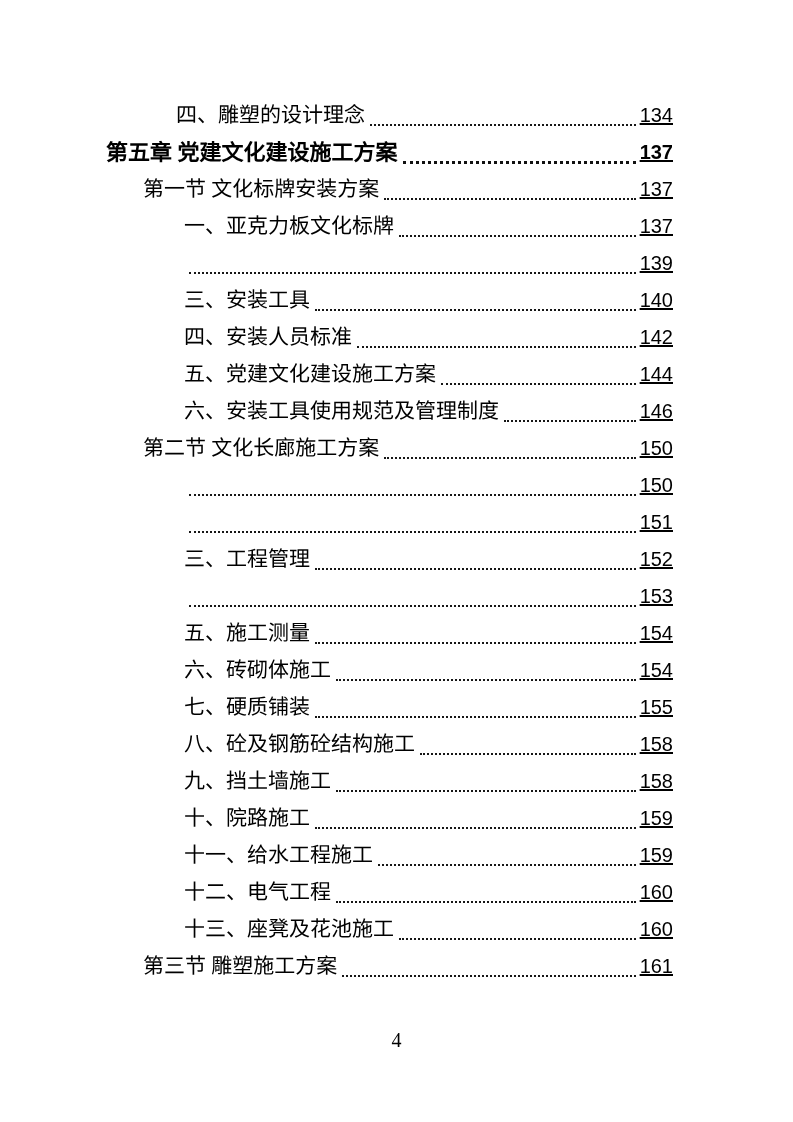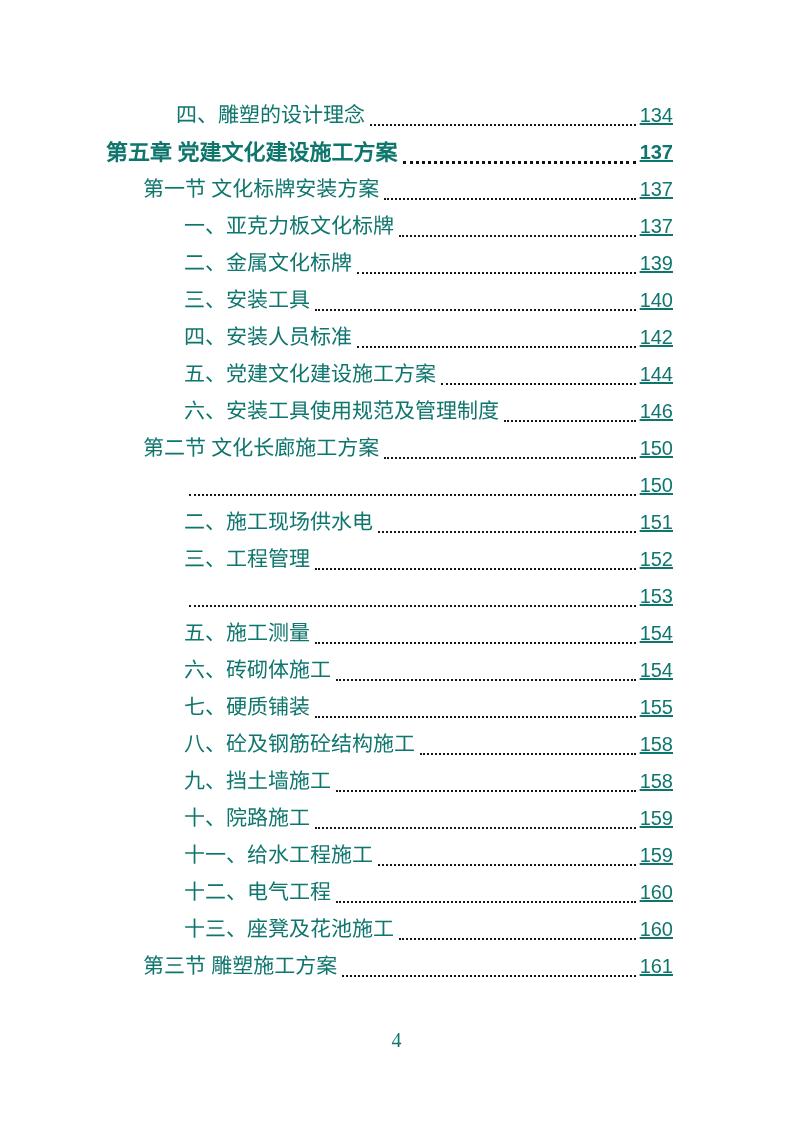--- a/index.html
+++ b/index.html
@@ -5,21 +5,21 @@
   html, body {
     margin: 0;
     padding: 0;
     background: #ffffff;
   }
   .page {
     position: relative;
     width: 793px;
     height: 1122px;
     background: #ffffff;
-    color: #0f766e;
+    color: #000000;
     font-family: "Liberation Serif", "DejaVu Serif", serif;
     overflow: hidden;
   }
   .toc {
     position: absolute;
     left: 106px;
     top: 97px;
     width: 567px;
   }
   .toc-row {
@@ -89,21 +89,20 @@
     <span class="toc-label">第一节 文化标牌安装方案</span>
     <span class="leader"></span>
     <span class="toc-page">137</span>
   </div>
       <div class="toc-row level-item">
     <span class="toc-label">一、亚克力板文化标牌</span>
     <span class="leader"></span>
     <span class="toc-page">137</span>
   </div>
       <div class="toc-row level-item">
-    <span class="toc-label">二、金属文化标牌</span>
     <span class="leader"></span>
     <span class="toc-page">139</span>
   </div>
       <div class="toc-row level-item">
     <span class="toc-label">三、安装工具</span>
     <span class="leader"></span>
     <span class="toc-page">140</span>
   </div>
       <div class="toc-row level-item">
     <span class="toc-label">四、安装人员标准</span>
@@ -123,21 +122,20 @@
       <div class="toc-row level-section">
     <span class="toc-label">第二节 文化长廊施工方案</span>
     <span class="leader"></span>
     <span class="toc-page">150</span>
   </div>
       <div class="toc-row level-item">
     <span class="leader"></span>
     <span class="toc-page">150</span>
   </div>
       <div class="toc-row level-item">
-    <span class="toc-label">二、施工现场供水电</span>
     <span class="leader"></span>
     <span class="toc-page">151</span>
   </div>
       <div class="toc-row level-item">
     <span class="toc-label">三、工程管理</span>
     <span class="leader"></span>
     <span class="toc-page">152</span>
   </div>
       <div class="toc-row level-item">
     <span class="leader"></span>

